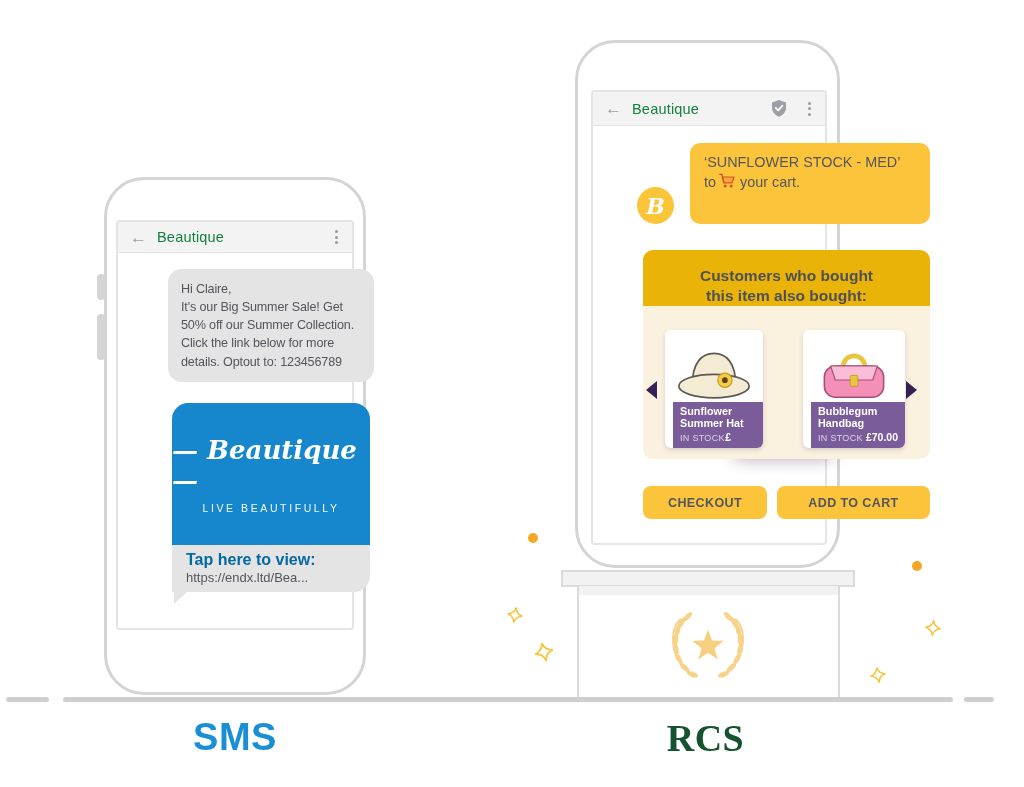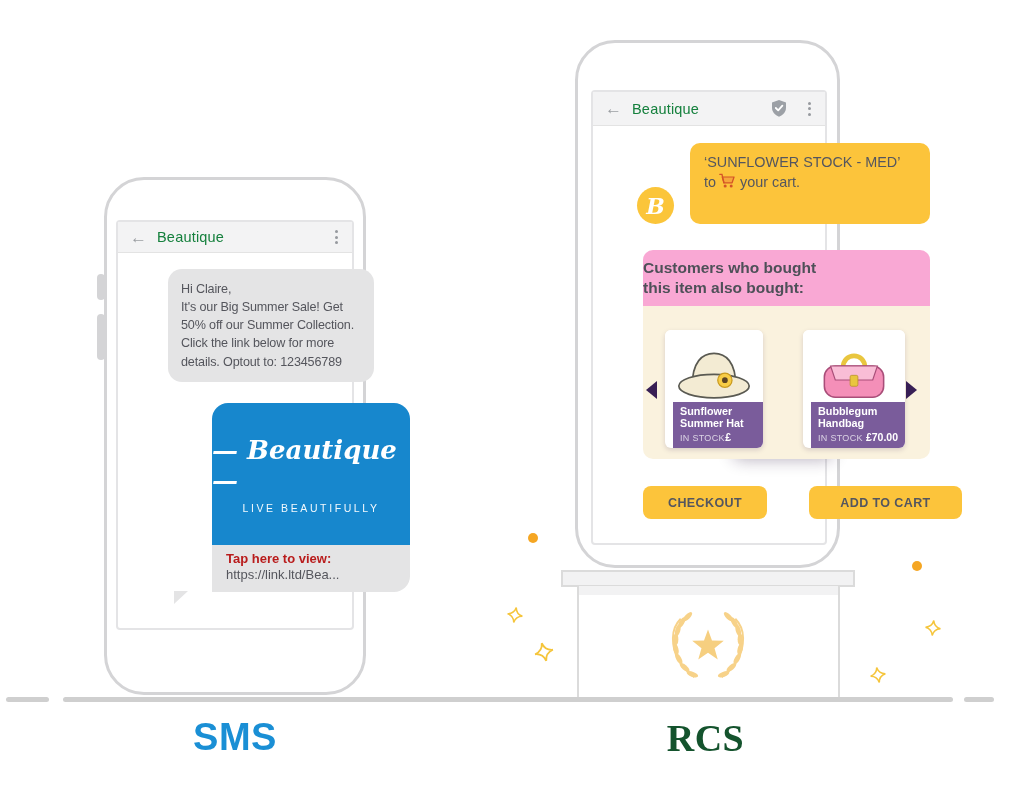--- a/index.html
+++ b/index.html
@@ -17,44 +17,44 @@
   .back-glyph { font-size:17px; color:#9b9ea2; line-height:1; cursor:default; }
   .conv-title { font-size:14.5px; color:#15803d; letter-spacing:.2px; }
   .dots { display:flex; flex-direction:column; gap:2.5px; margin-left:auto; padding:4px 2px; }
   .dots i { width:3px; height:3px; border-radius:50%; background:#96999e; }
 
   
   .sms-bubble { position:absolute; left:168px; top:269px; width:206px; background:#e4e4e5;
     border-radius:14px; padding:11px 13px; font-size:12.6px; line-height:1.44; color:#54555c;
     letter-spacing:-0.15px; white-space:pre-line; }
   .rich-card { position:absolute; left:172px; top:403px; width:198px; height:189px;
-    border-radius:16px 16px 16px 0; overflow:hidden;margin-left:40px; }
+    border-radius:16px 16px 16px 0; overflow:hidden; }
   .rich-card-blue { height:142px; background:#1787cd; display:flex; flex-direction:column;
     align-items:center; justify-content:center; }
   .brand-script { font-family:"DejaVu Serif", serif; font-style:italic; font-weight:bold;
     font-size:26px; color:#ffffff; }
   .brand-tagline { margin-top:7px; font-size:10.5px; letter-spacing:2.6px; color:#f3f9fd; }
   .rich-card-footer { height:47px; background:#e4e4e5; padding:6px 14px 0; }
-  .tap-label { font-size:13px; font-weight:bold; color:#b91c1c; }
+  .tap-label { font-size:16px; font-weight:bold; color:#0369a1; }
   .tap-link { font-size:13px; color:#55565d; margin-top:1px; }
   .card-tail { position:absolute; left:174px; top:591px; width:14px; height:13px;
     background:#e4e4e5; clip-path:polygon(0 0, 100% 0, 0 100%); }
 
   
   .avatar { position:absolute; left:637px; top:187px; width:37px; height:37px; border-radius:50%;
     background:#fbc53a; display:flex; align-items:center; justify-content:center; }
   .avatar span { font-family:"DejaVu Serif", serif; font-style:italic; font-weight:bold;
     font-size:22px; color:#ffffff; }
   .cart-card { position:absolute; left:690px; top:143px; width:240px; height:81px; background:#fcc43b;
     border-radius:10px; padding:10px 14px; font-size:14.4px; line-height:1.38; color:#54565f; }
   .cart-icon-svg { vertical-align:-2px; margin:0 3px; }
 
-  .carousel-header { position:absolute; left:643px; top:250px; width:287px; height:56px; background:#f9a8d4;
-    border-radius:10px 10px 0 0; font-weight:bold; font-size:15.5px; line-height:1.32;
-    color:#4e5058; padding-top:8px; white-space:pre-line; }
+  .carousel-header { position:absolute; left:643px; top:250px; width:287px; height:56px; background:#eab308;
+    border-radius:10px 10px 0 0; text-align:center; font-weight:bold; font-size:15.5px; line-height:1.32;
+    color:#4e5058; padding-top:16px; white-space:pre-line; }
   .carousel-body { position:absolute; left:643px; top:306px; width:287px; height:153px; background:#faf2de;
     border-radius:0 0 10px 10px; }
   .arrow { position:absolute; width:0; height:0; border-top:9px solid transparent; border-bottom:9px solid transparent; }
   .arrow-left { left:646px; top:381px; border-right:11px solid #381f55; }
   .arrow-right { left:906px; top:381px; border-left:11px solid #381f55; }
 
   .prod-card { position:absolute; top:330px; height:118px; background:#ffffff; border-radius:6px;
     overflow:hidden; box-shadow:0 2px 5px rgba(60,40,90,.18); z-index:2; }
   .prod-card.left { left:665px; width:98px; }
   .prod-card.right { left:803px; width:102px; }
@@ -69,21 +69,21 @@
   .prod-stock-row { position:absolute; left:7px; right:7px; bottom:5px; display:flex;
     justify-content:space-between; align-items:baseline; }
   .prod-stock { font-size:9px; color:rgba(255,255,255,.72); letter-spacing:.3px; }
   .prod-price { font-size:10.5px; font-weight:bold; color:#ffffff; }
   .prod-card.left .prod-stock-row { right:32px; }
 
   .yellow-btn { position:absolute; top:486px; height:33px; background:#fcc43b; border-radius:8px;
     display:flex; align-items:center; justify-content:center; font-weight:bold; font-size:12.5px;
     letter-spacing:.4px; color:#54565f; cursor:default; }
   .btn-checkout { left:643px; width:124px; }
-  .btn-addcart { left:777px; width:153px;margin-left:32px; }
+  .btn-addcart { left:777px; width:153px; }
 
   
   .pedestal-slab { position:absolute; left:561px; top:570px; width:294px; height:17px;
     background:#f2f2f3; border:2px solid #dbdbdb; z-index:0; }
   .pedestal-body { position:absolute; left:577px; top:586px; width:263px; height:113px;
     background:#ffffff; border:2px solid #dbdbdb; border-top:none; z-index:0; }
   .pedestal-strip { height:9px; background:#f2f2f3; }
   .wreath { position:absolute; left:648px; top:607px; z-index:0; }
   .ground { position:absolute; top:697px; height:5px; background:#cfcfcf; border-radius:3px; z-index:0; }
   .ground.g1 { left:6px; width:43px; } .ground.g2 { left:63px; width:890px; } .ground.g3 { left:964px; width:30px; }
@@ -176,21 +176,21 @@
 Click the link below for more
 details. Optout to: 123456789</div>
 
     <div class="rich-card z-top">
       <div class="rich-card-blue">
         <div class="brand-script">— Beautique —</div>
         <div class="brand-tagline">LIVE BEAUTIFULLY</div>
       </div>
       <div class="rich-card-footer">
         <div class="tap-label">Tap here to view:</div>
-        <div class="tap-link">https://link.ltd/Bea...</div>
+        <div class="tap-link">https://endx.ltd/Bea...</div>
       </div>
     </div>
     <div class="card-tail z-top"></div>
   </div>
 
   <div>
     <div class="phone-frame" style="left:575px; top:40px; width:265px; height:528px; z-index:1;"></div>
 
     <div class="screen-panel" style="left:591px; top:90px; width:236px; height:455px; z-index:1;">
       <div class="screen-header" style="height:34px;">

